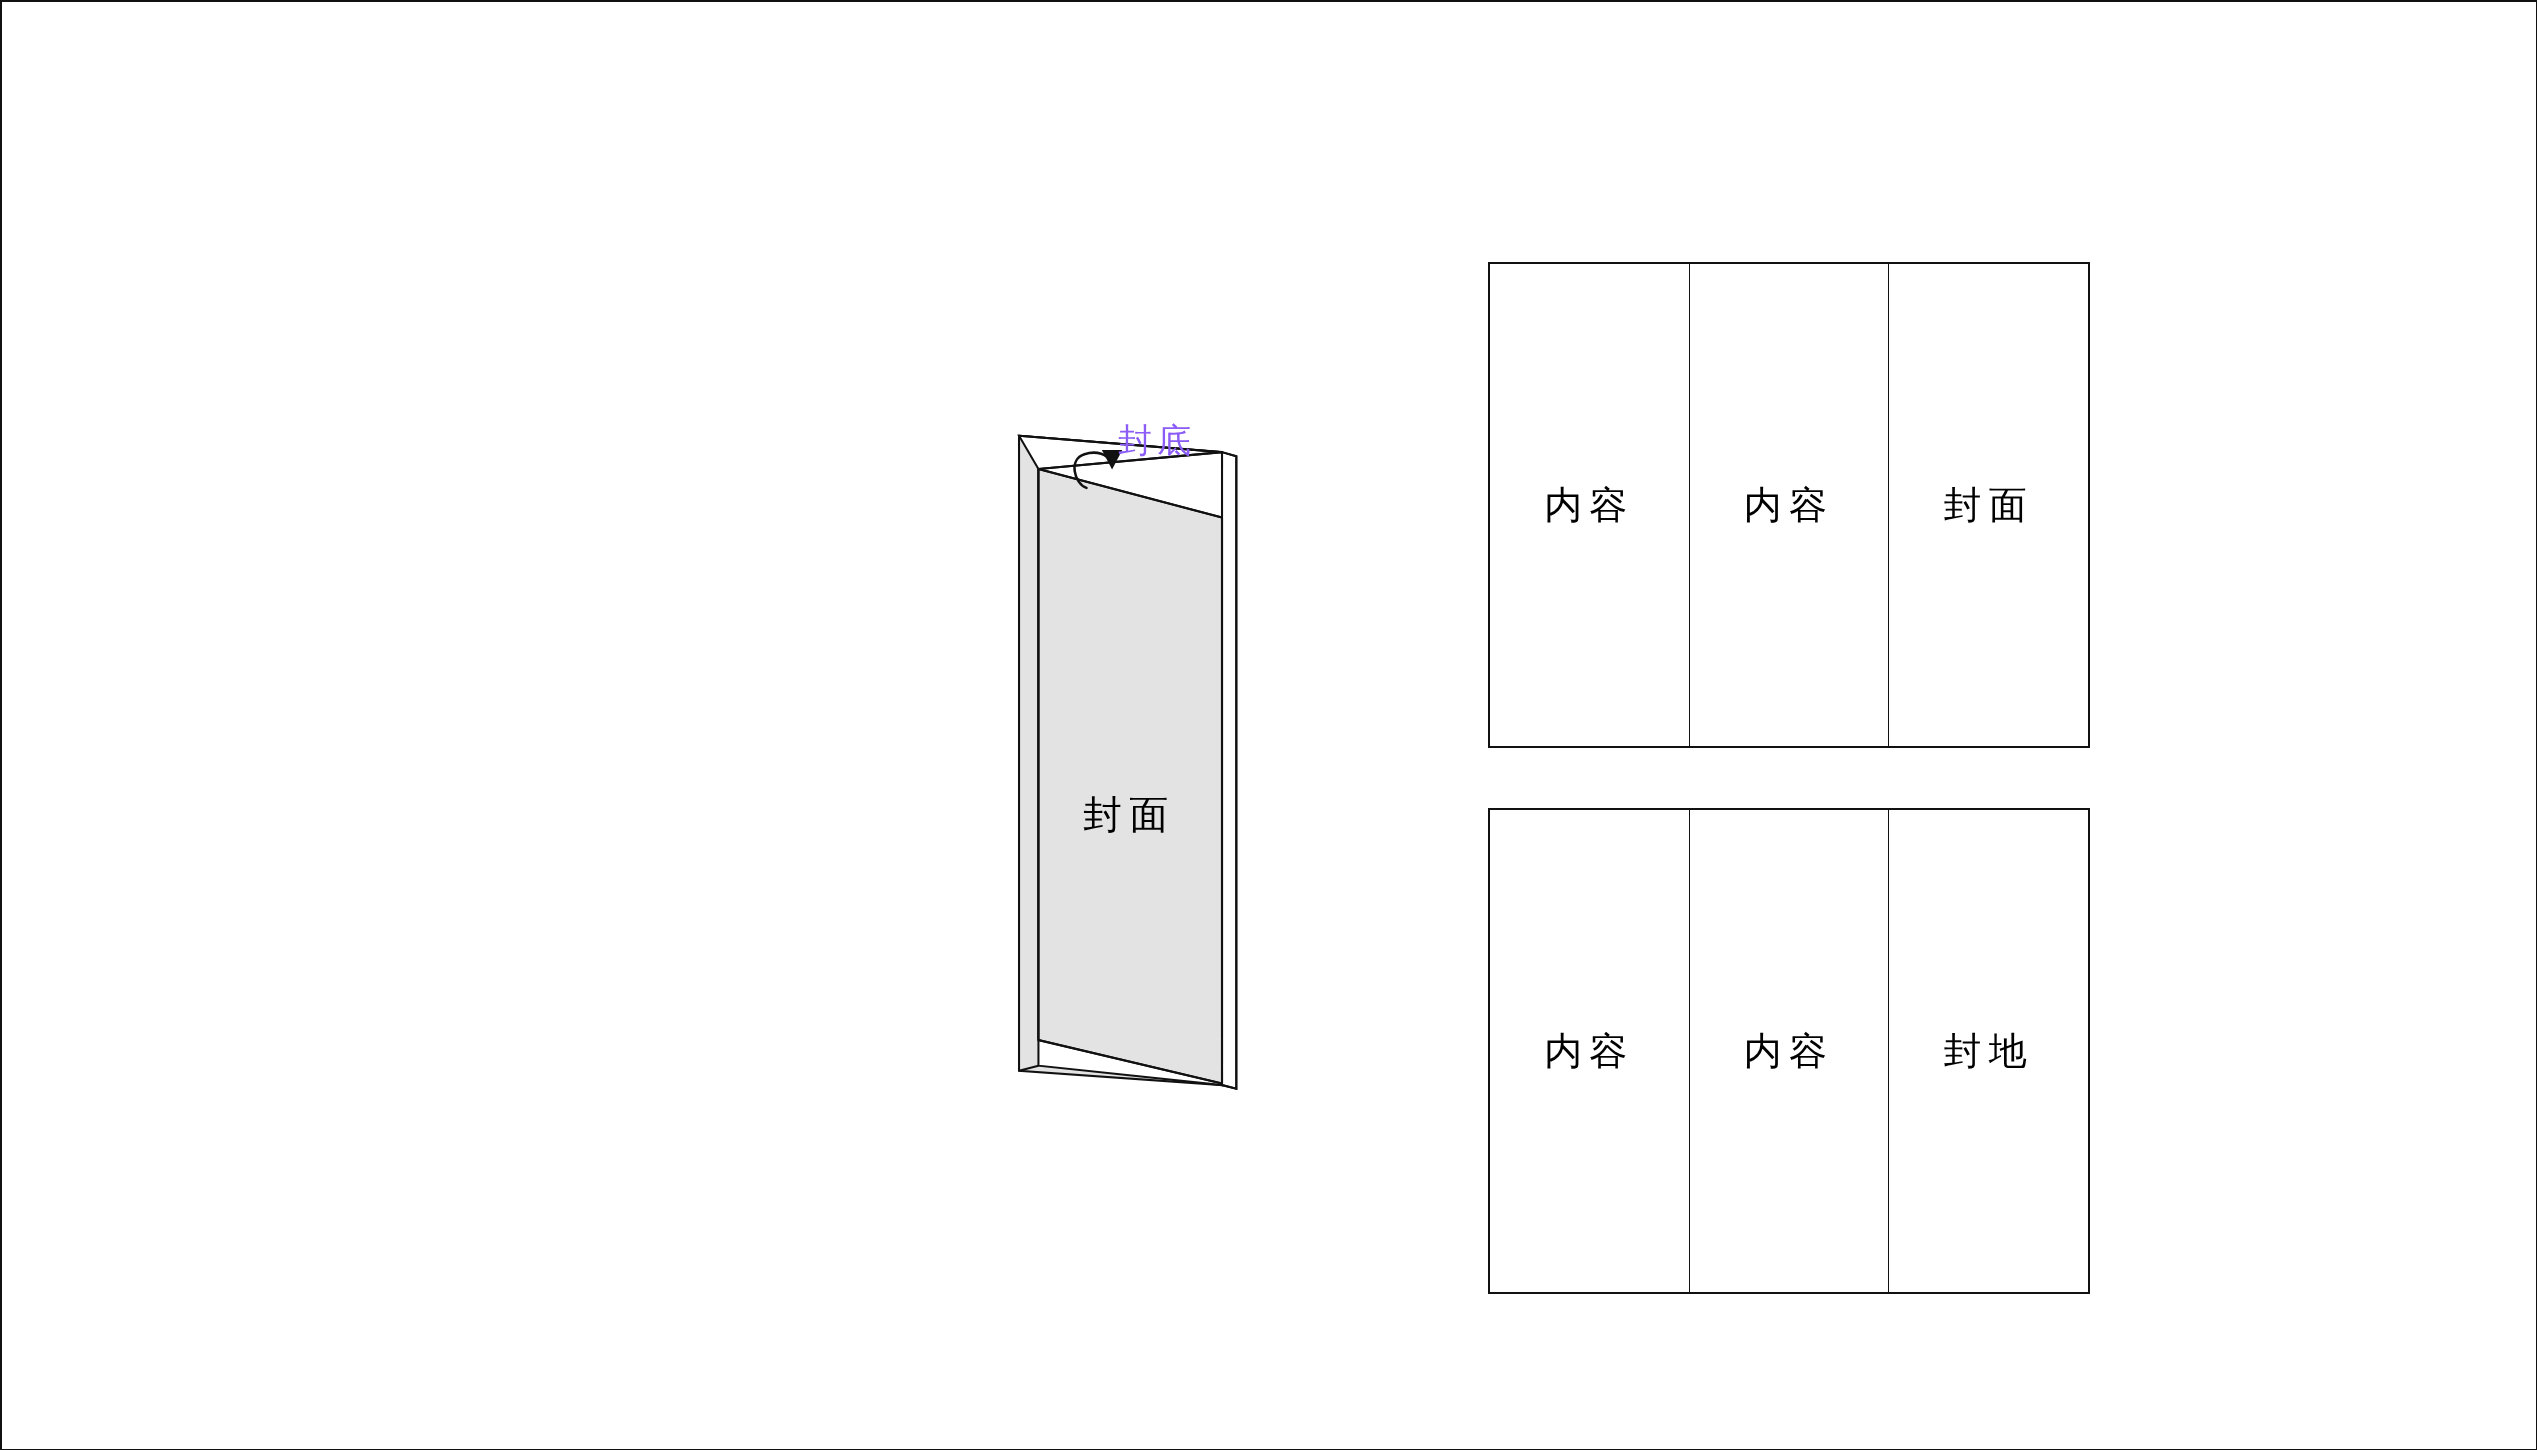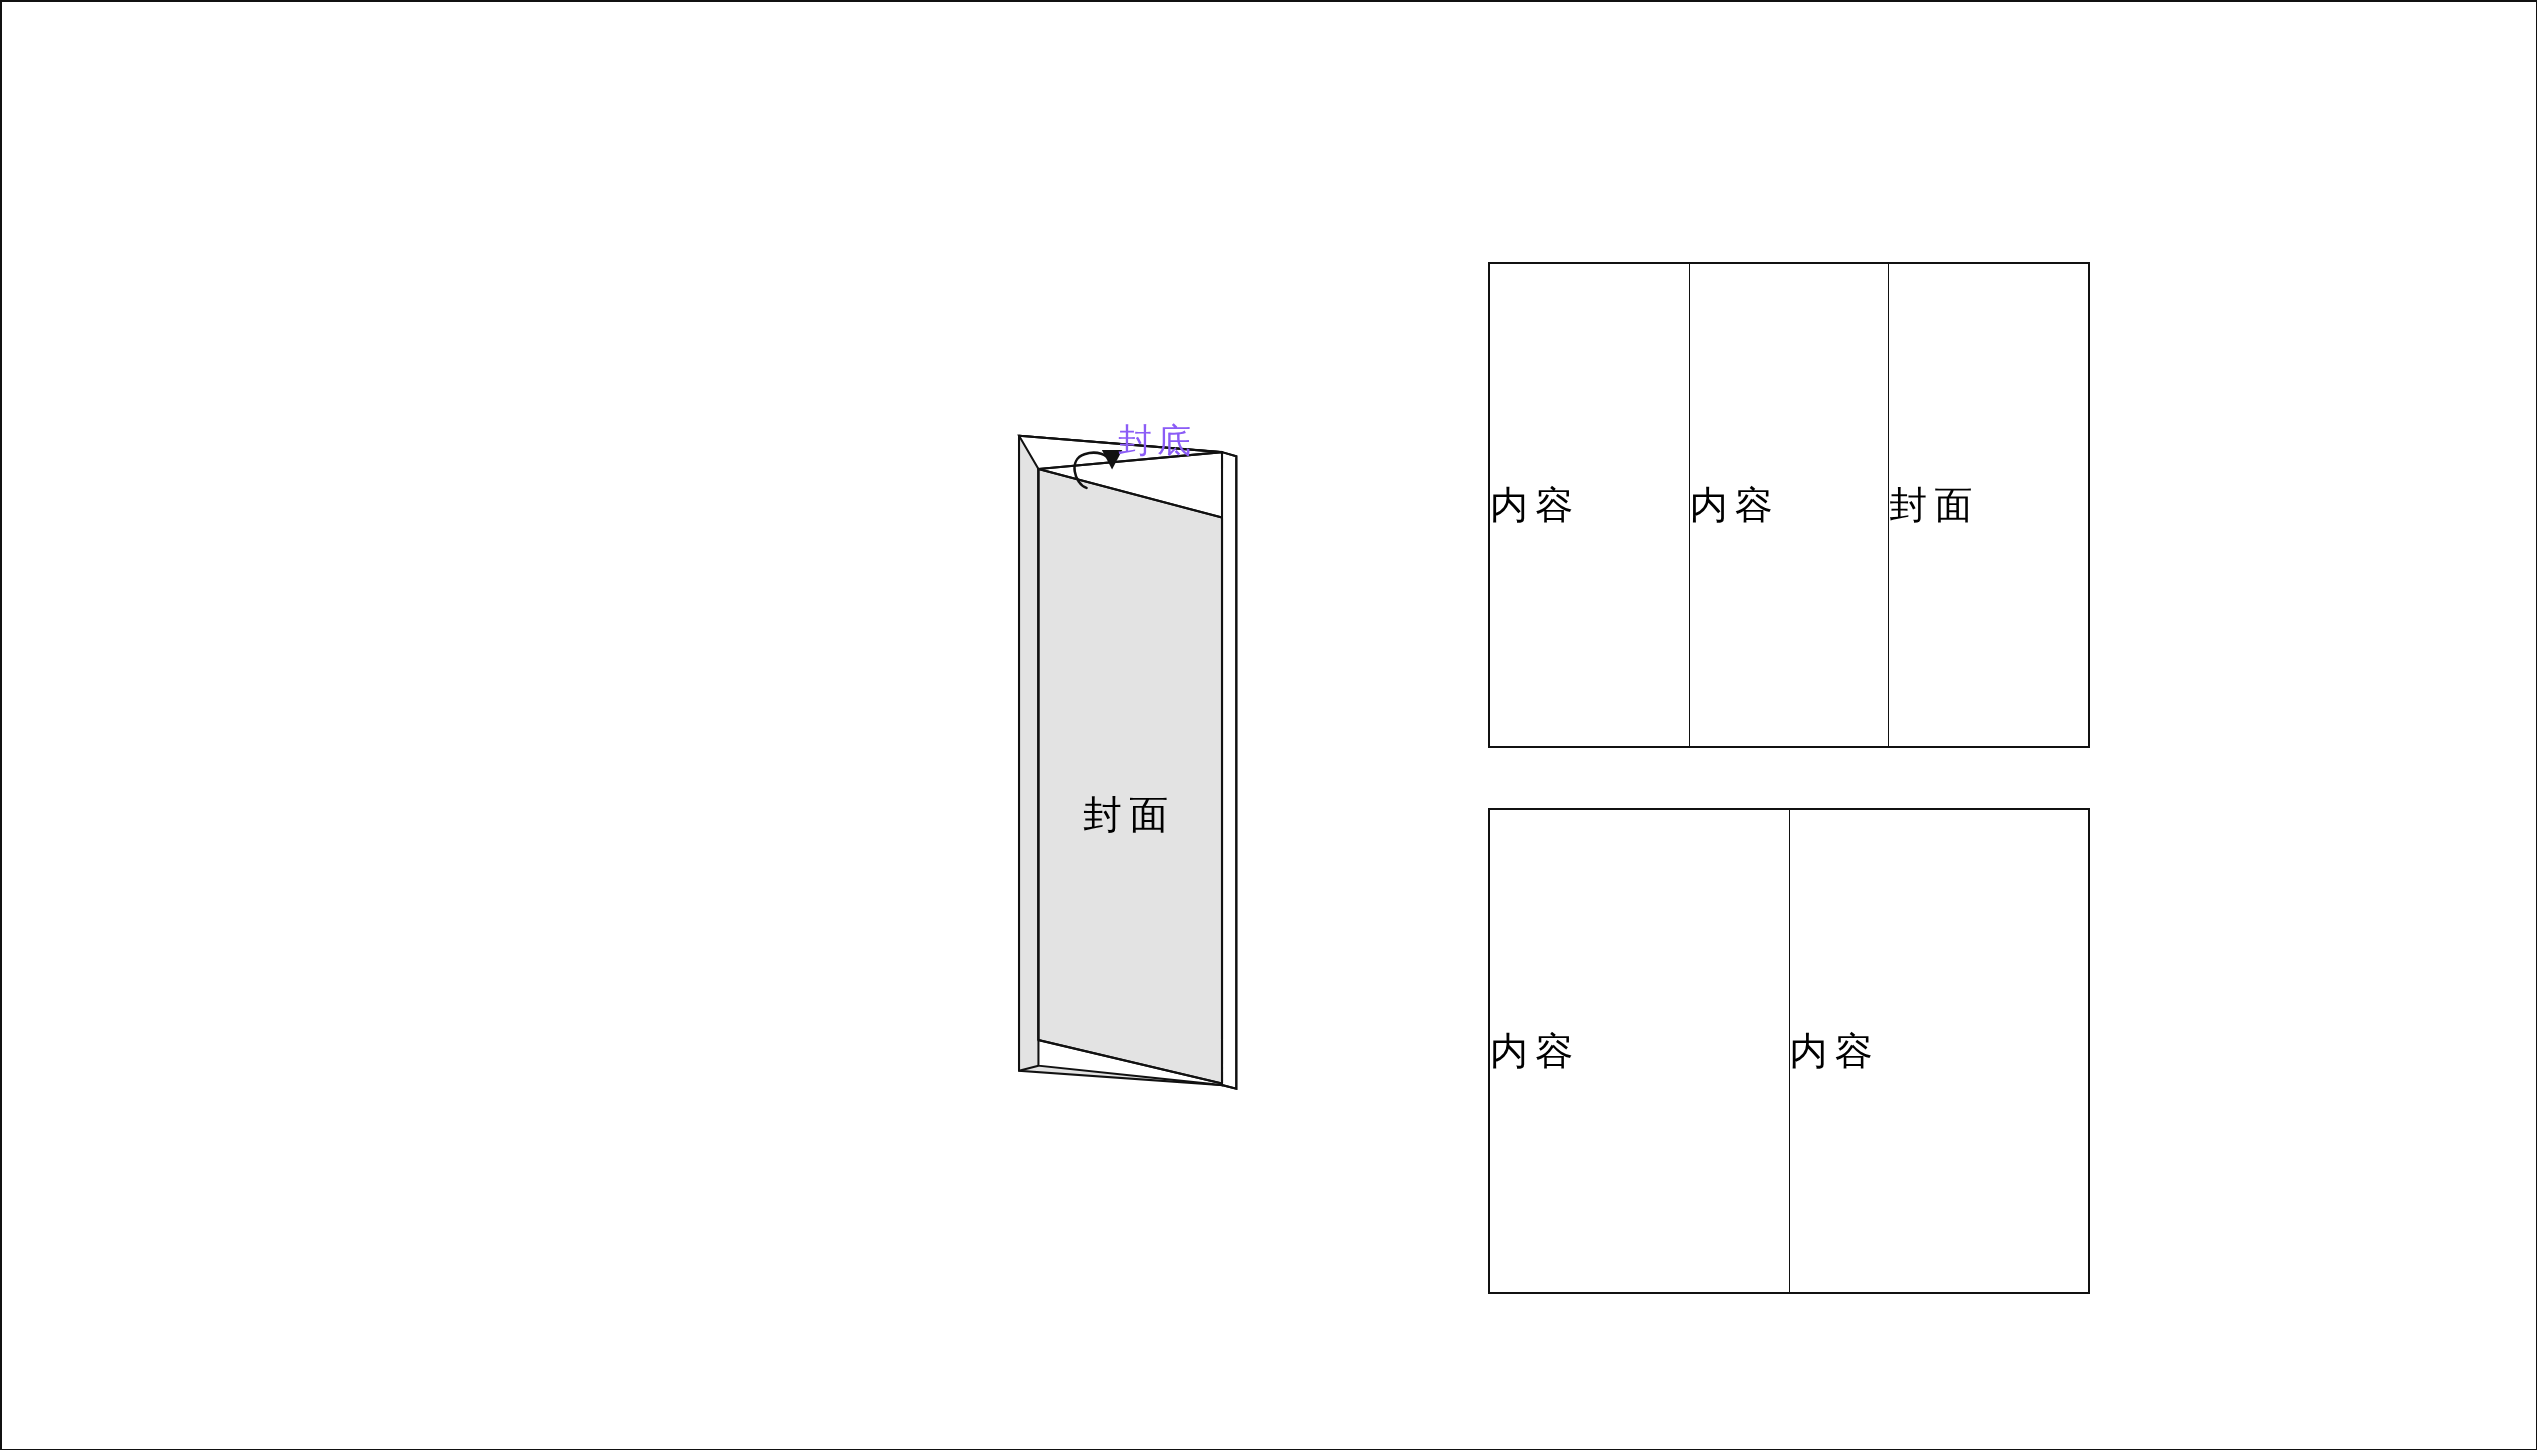--- a/index.html
+++ b/index.html
@@ -87,20 +87,21 @@
     box-sizing: border-box;
   }
   #sheet-front { left: 1486px; top: 260px;  width: 602px; height: 486px; }
   #sheet-back  { left: 1486px; top: 806px; width: 602px; height: 486px; }
 
   .sheet .panel {
     flex: 1 1 0;
     position: relative;
     display: flex;
     align-items: center;
+    justify-content: center;
     box-sizing: border-box;
     border-right: 1.5px solid #111111;
   }
   .sheet .panel:last-child { border-right: none; }
 
   .panel-label {
     font-family: "Liberation Serif", "DejaVu Serif", serif;
     font-size: 38px;
     line-height: 1;
     color: #000000;
@@ -159,16 +160,19 @@
     </div>
   </div>
 
   <div class="sheet" id="sheet-back">
     <div class="panel">
       <span class="panel-label">内容</span>
     </div>
     <div class="panel">
       <span class="panel-label">内容</span>
     </div>
+    <div class="panel">
+      <span class="panel-label">封地</span>
+    </div>
   </div>
 
 </div>
 
 
 </body></html>

